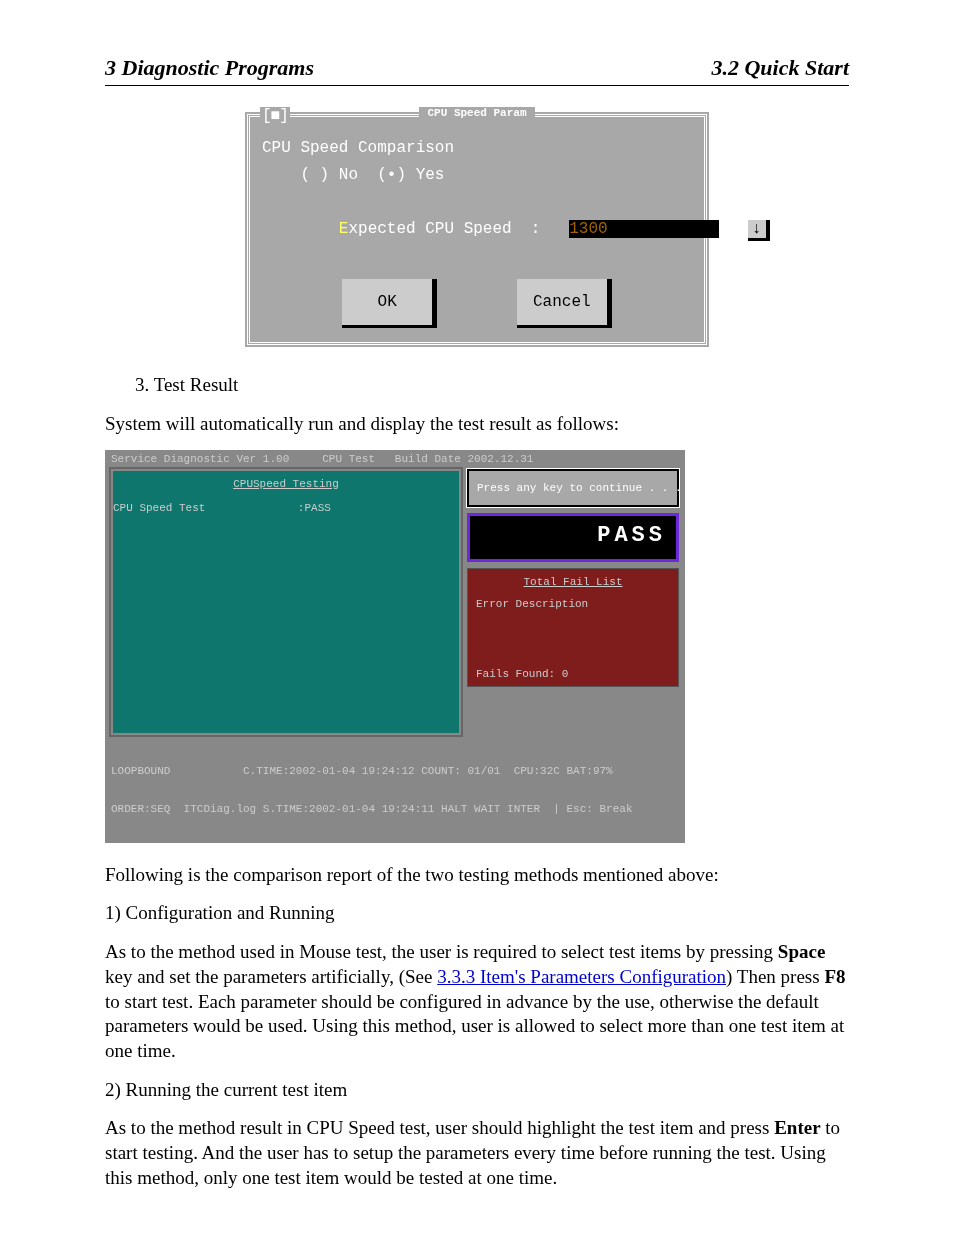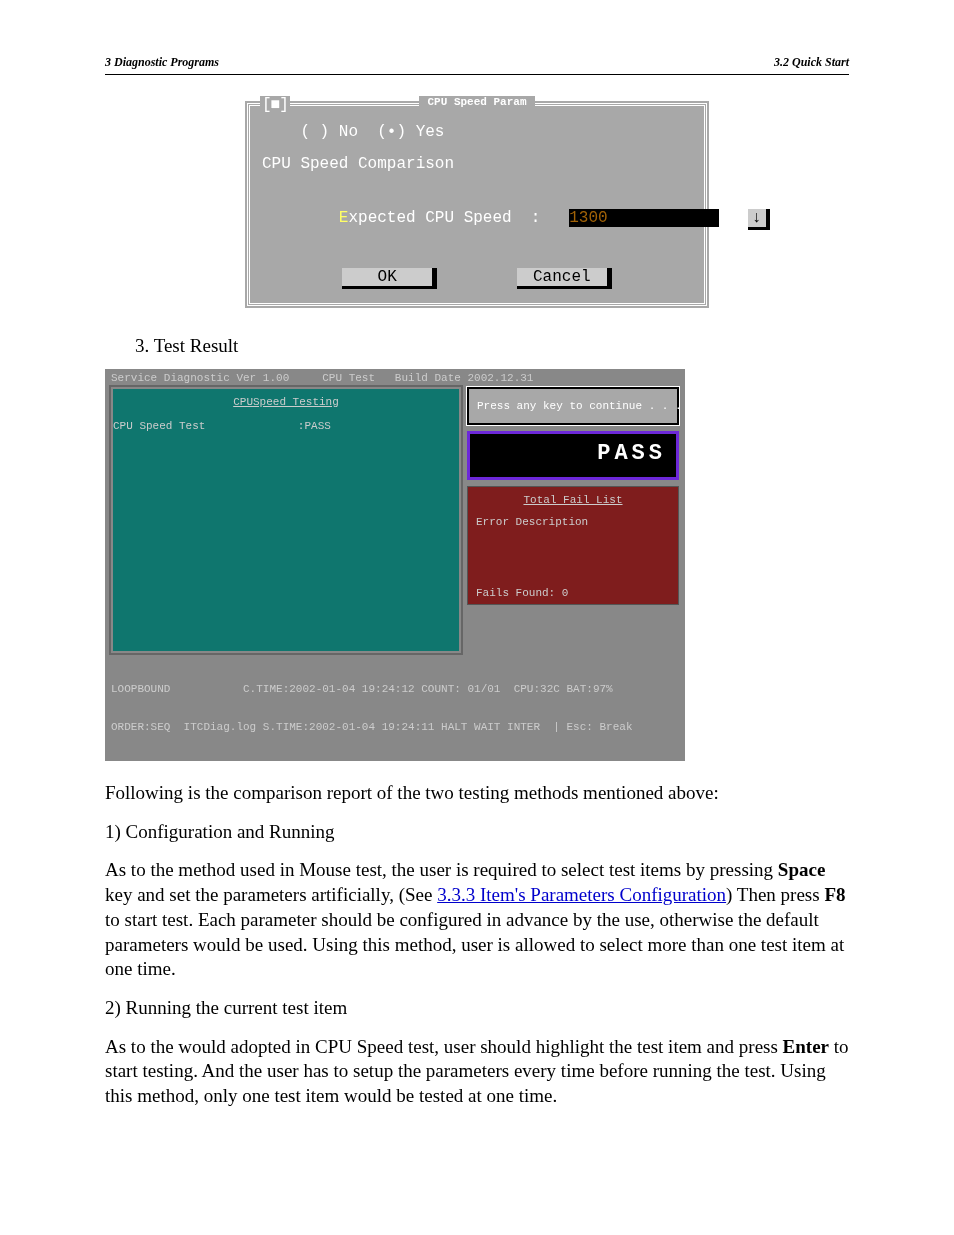--- a/index.html
+++ b/index.html
@@ -12,21 +12,21 @@
   }
   .page {
     padding: 55px 105px 50px 105px;
     box-sizing: border-box;
   }
   .hdr {
     display: flex;
     justify-content: space-between;
     font-style: italic;
     font-weight: bold;
-    font-size: 12px;
+    font-size: 22px;
     border-bottom: 1.5px solid #000;
     padding-bottom: 4px;
     margin-bottom: 25px;
   }
   .dialog-wrap {
     margin: 0 auto 25px auto;
     width: 460px;
     background: #a8a8a8;
     border: 1px solid #fff;
     padding: 2px;
@@ -71,21 +71,21 @@
     color: #000;
     border-right: 4px solid #000;
     border-bottom: 3px solid #000;
     padding: 0 4px;
   }
   .btn-row { margin-top: 20px; text-align: center; }
   .btn {
     display: inline-block;
     background: #ccc;
     color: #000;
-    padding: 0 10px;
+    padding: 14px 10px;
     border-right: 5px solid #000;
     border-bottom: 3px solid #000;
     margin: 0 35px;
     min-width: 70px;
     text-align: center;
     font-family: Liberation Mono, monospace;
   }
   .body-text { font-size: 19px; line-height: 1.30; }
   .li-num { margin-left: 30px; margin-bottom: 10px; }
   .p { margin: 14px 0; }
@@ -159,36 +159,37 @@
   <div class="hdr">
     <span>3  Diagnostic Programs</span>
     <span>3.2 Quick Start</span>
   </div>
 
   <div class="dialog-wrap">
     <div class="dialog">
       <div class="close-box">[■]</div>
       <div class="dialog-title"><span>CPU Speed Param</span></div>
 
+      <div class="d-line" style="margin-top:14px;">CPU Speed Comparison</div>
       <div class="d-line"><span>    ( ) </span><span>No</span><span>  (•) </span><span>Yes</span></div>
-      <div class="d-line" style="margin-top:14px;">CPU Speed Comparison</div>
 
       <div class="d-line" style="margin-top:18px;">
         <span class="hot">E</span><span>xpected CPU Speed  :</span>   <span class="input-box">1300</span>   <span class="down-btn">↓</span>
       </div>
 
       <div class="btn-row">
         <span class="btn">OK</span>
         <span class="btn">Cancel</span>
       </div>
     </div>
   </div>
 
   <div class="body-text">
     <div class="li-num">3.  Test Result</div>
+    <div class="p">System will automatically run and display the test result as follows:</div>
 
     <div class="screen2">
       <div class="s2top">Service Diagnostic Ver 1.00     CPU Test   Build Date 2002.12.31</div>
       <div class="s2body">
         <div class="s2left">
           <div class="s2left-title">CPUSpeed Testing</div>
           <div class="s2row">CPU Speed Test              :PASS</div>
         </div>
         <div class="s2right">
           <div class="popup">Press any key to continue . . .</div>
@@ -206,17 +207,17 @@
       </div>
     </div>
 
     <div class="p">Following is the comparison report of the two testing methods mentioned above:</div>
     <div class="p">1) Configuration and Running</div>
     <div class="p">
       <span>As to the method used in Mouse test, the user is required to select test items by pressing </span><span class="b">Space</span><span> key and set the parameters artificially, (See </span><a href="#" class="link">3.3.3 Item's Parameters Configuration</a><span>) Then press </span><span class="b">F8</span><span> to start test. Each parameter should be configured in advance by the use, otherwise the default parameters would be used. Using this method, user is allowed to select more than one test item at one time.</span>
     </div>
     <div class="p">2) Running the current test item</div>
     <div class="p">
-      <span>As to the would adopted in CPU Speed test, user should highlight the test item and press </span><span class="b">Enter</span><span> to start testing. And the user has to setup the parameters every time before running the test. Using this method, only one test item would be tested at one time.</span>
+      <span>As to the method result in CPU Speed test, user should highlight the test item and press </span><span class="b">Enter</span><span> to start testing. And the user has to setup the parameters every time before running the test. Using this method, only one test item would be tested at one time.</span>
     </div>
   </div>
 
 </div>
 
 </body></html>

